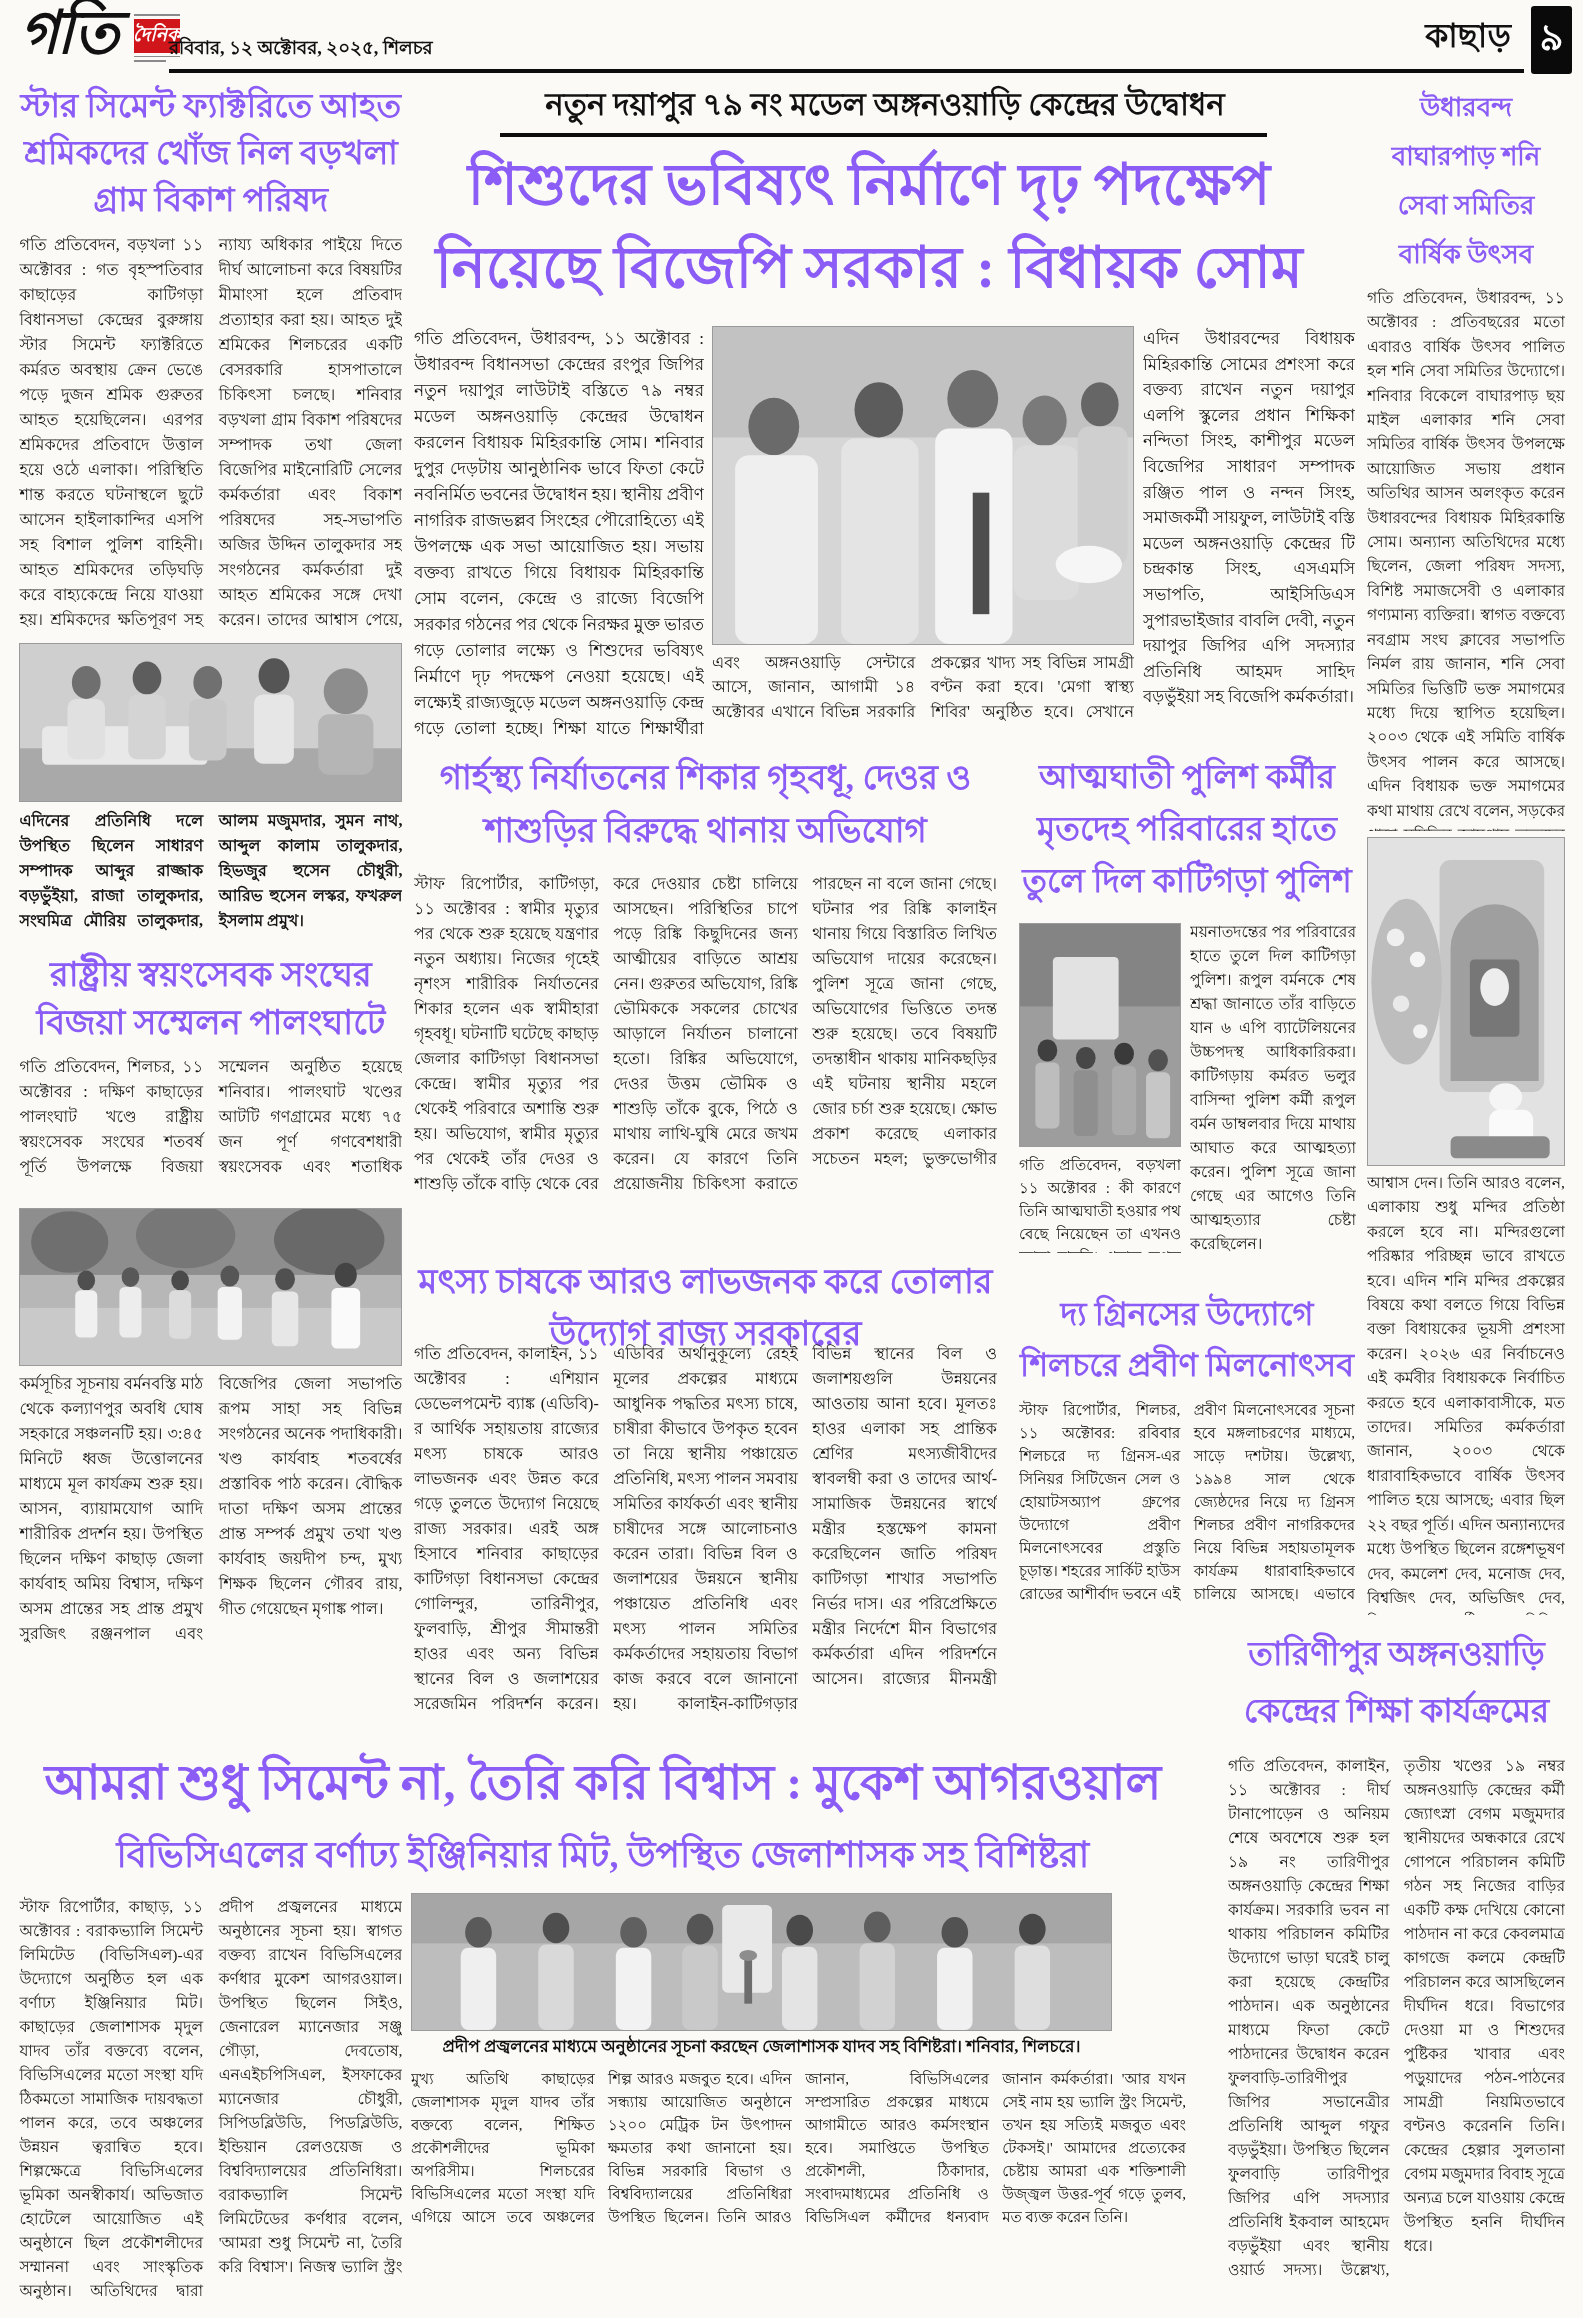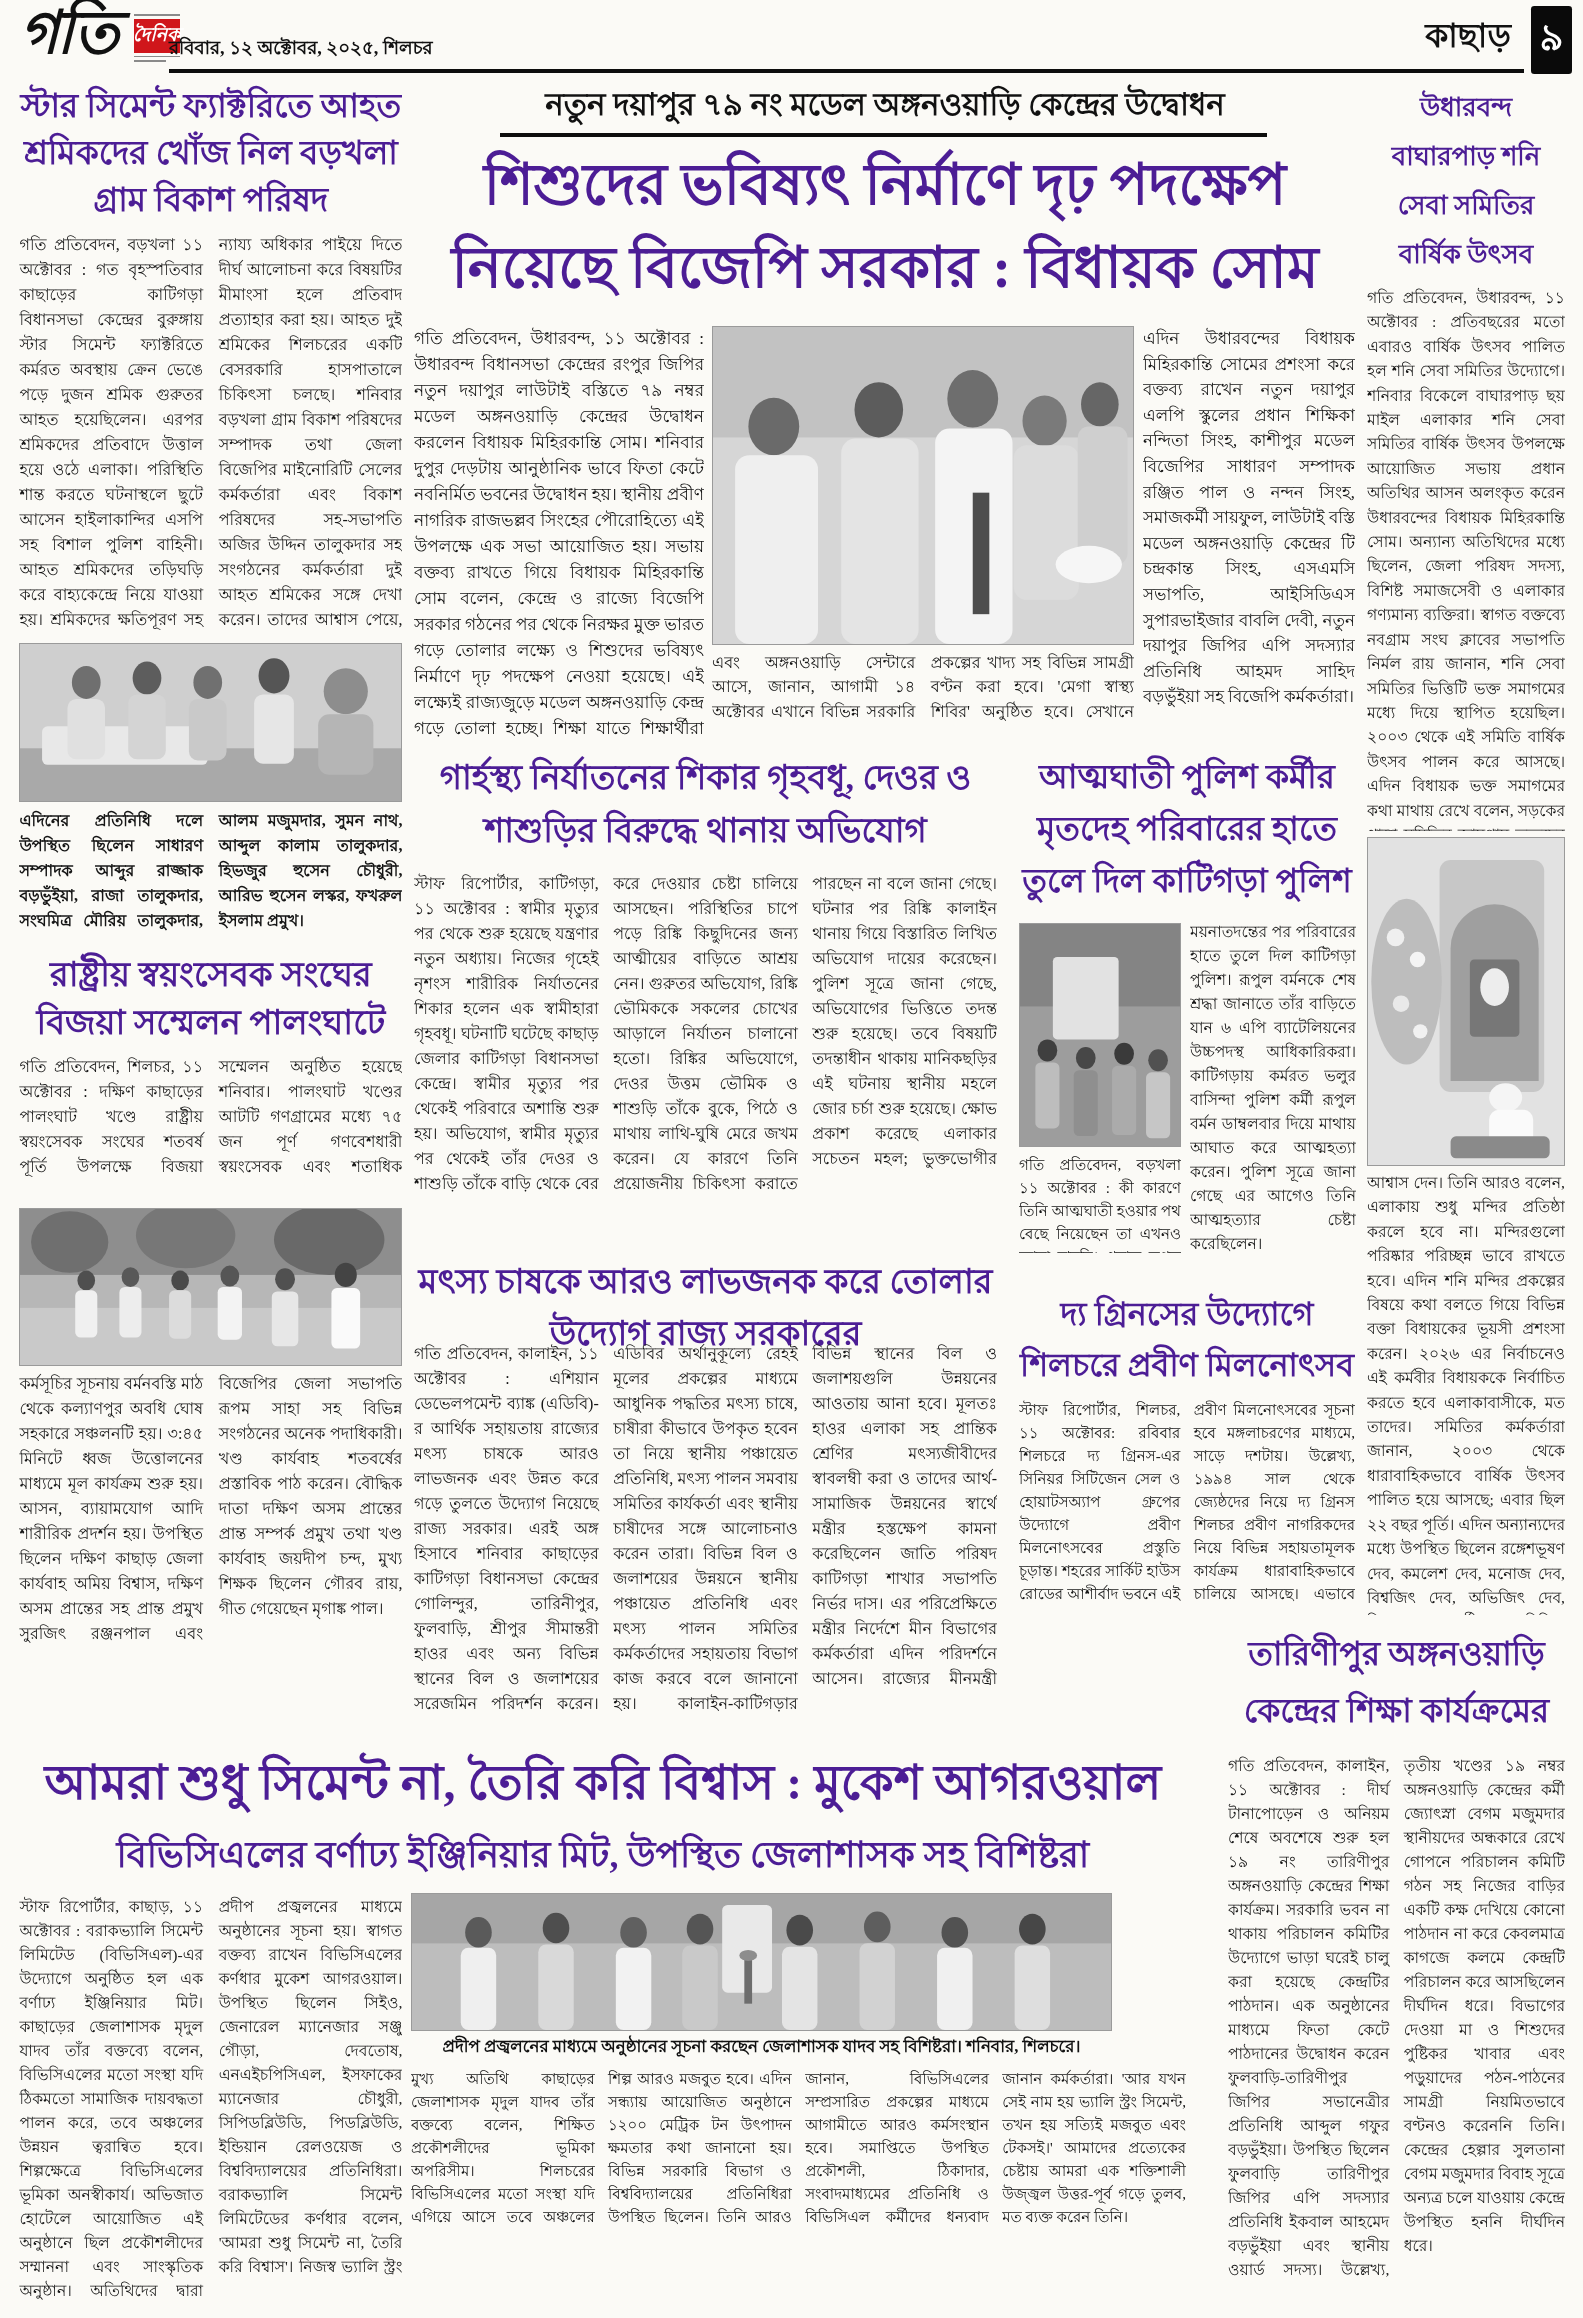--- a/index.html
+++ b/index.html
@@ -4,21 +4,21 @@
 <style>
   html,body{margin:0;padding:0;}
   body{
     width:1584px;height:2319px;position:relative;
     background:#fbfaf6;color:#111;
     font-family:"Liberation Serif","DejaVu Serif",serif;
     overflow:hidden;
   }
   .abs{position:absolute;box-sizing:border-box;}
   .headline{
-    font-weight:900;text-align:center;color:#4c1d95;
+    font-weight:900;text-align:center;color:#8b5cf6;
     font-family:"Liberation Serif","DejaVu Serif",serif;
     overflow:hidden;
   }
   .body-text{
     text-align:justify;overflow:hidden;color:#151515;
     font-family:"Liberation Serif","DejaVu Serif",serif;
     word-break:break-word;
   }
   .cols2{column-count:2;column-gap:15.6px;}
   .cols3{column-count:3;column-gap:14.4px;}
@@ -124,21 +124,21 @@
     <ellipse cx="590" cy="120" rx="20" ry="22" fill="#444"></ellipse>
       <rect x="564" y="144" width="52" height="110" rx="10" fill="#fafafa"></rect>
   </svg>
 </div>
 
 <div class="abs body-text cols2" style="left:19.4px;top:1371px;width:383px;height:367px;font-size:16px;line-height:25px;">কর্মসূচির সূচনায় বর্মনবস্তি মাঠ থেকে কল্যাণপুর অবধি ঘোষ সহকারে সঞ্চলনটি হয়। ৩:৪৫ মিনিটে ধ্বজ উত্তোলনের মাধ্যমে মূল কার্যক্রম শুরু হয়। আসন, ব্যায়ামযোগ আদি শারীরিক প্রদর্শন হয়। উপস্থিত ছিলেন দক্ষিণ কাছাড় জেলা কার্যবাহ অমিয় বিশ্বাস, দক্ষিণ অসম প্রান্তের সহ প্রান্ত প্রমুখ সুরজিৎ রঞ্জনপাল এবং বিজেপির জেলা সভাপতি রূপম সাহা সহ বিভিন্ন সংগঠনের অনেক পদাধিকারী। খণ্ড কার্যবাহ শতবর্ষের প্রস্তাবিক পাঠ করেন। বৌদ্ধিক দাতা দক্ষিণ অসম প্রান্তের প্রান্ত সম্পর্ক প্রমুখ তথা খণ্ড কার্যবাহ জয়দীপ চন্দ, মুখ্য শিক্ষক ছিলেন গৌরব রায়, গীত গেয়েছেন মৃগাঙ্ক পাল।</div>
 
 <div class="abs kicker" style="left:414px;top:83px;width:942px;height:48px;font-size:31px;line-height:44px;">নতুন দয়াপুর ৭৯ নং মডেল অঙ্গনওয়াড়ি কেন্দ্রের উদ্বোধন</div>
 <div class="abs rule" style="left:500px;top:133px;width:767px;height:3.9px;"></div>
 
-<div class="abs headline" style="left:414px;top:143px;width:942px;height:170px;font-size:57px;line-height:83px;">শিশুদের ভবিষ্যৎ নির্মাণে দৃঢ় পদক্ষেপ নিয়েছে বিজেপি সরকার : বিধায়ক সোম</div>
+<div class="abs headline" style="left:398px;top:143px;width:942px;height:170px;font-size:57px;line-height:83px;">শিশুদের ভবিষ্যৎ নির্মাণে দৃঢ় পদক্ষেপ নিয়েছে বিজেপি সরকার : বিধায়ক সোম</div>
 
 <div class="abs body-text" style="left:414px;top:326px;width:290px;height:413px;font-size:17px;line-height:26px;">গতি প্রতিবেদন, উধারবন্দ, ১১ অক্টোবর : উধারবন্দ বিধানসভা কেন্দ্রের রংপুর জিপির নতুন দয়াপুর লাউটাই বস্তিতে ৭৯ নম্বর মডেল অঙ্গনওয়াড়ি কেন্দ্রের উদ্বোধন করলেন বিধায়ক মিহিরকান্তি সোম। শনিবার দুপুর দেড়টায় আনুষ্ঠানিক ভাবে ফিতা কেটে নবনির্মিত ভবনের উদ্বোধন হয়। স্থানীয় প্রবীণ নাগরিক রাজভল্লব সিংহের পৌরোহিত্যে এই উপলক্ষে এক সভা আয়োজিত হয়।   সভায় বক্তব্য রাখতে গিয়ে বিধায়ক মিহিরকান্তি সোম বলেন, কেন্দ্রে ও রাজ্যে বিজেপি সরকার গঠনের পর থেকে নিরক্ষর মুক্ত ভারত গড়ে তোলার লক্ষ্যে ও শিশুদের ভবিষ্যৎ নির্মাণে দৃঢ় পদক্ষেপ নেওয়া হয়েছে। এই লক্ষ্যেই রাজ্যজুড়ে মডেল অঙ্গনওয়াড়ি কেন্দ্র গড়ে তোলা হচ্ছে। শিক্ষা যাতে শিক্ষার্থীরা গুরুত্ব দেয়, সেদিকে নজর রাখা হচ্ছে।</div>
 
 <div class="abs photo" style="left:712px;top:326px;width:422px;height:319px;">
   <svg viewBox="0 0 760 574" preserveAspectRatio="none">
     <rect x="0" y="0" width="760" height="574" fill="#d6d6d6"></rect>
     <rect x="0" y="0" width="760" height="200" fill="#c2c2c2"></rect>
     <ellipse cx="110" cy="180" rx="46" ry="52" fill="#6a6a6a"></ellipse>
       <rect x="40" y="232" width="150" height="342" rx="26" fill="#efefef"></rect>
     <ellipse cx="300" cy="150" rx="44" ry="50" fill="#5c5c5c"></ellipse>

